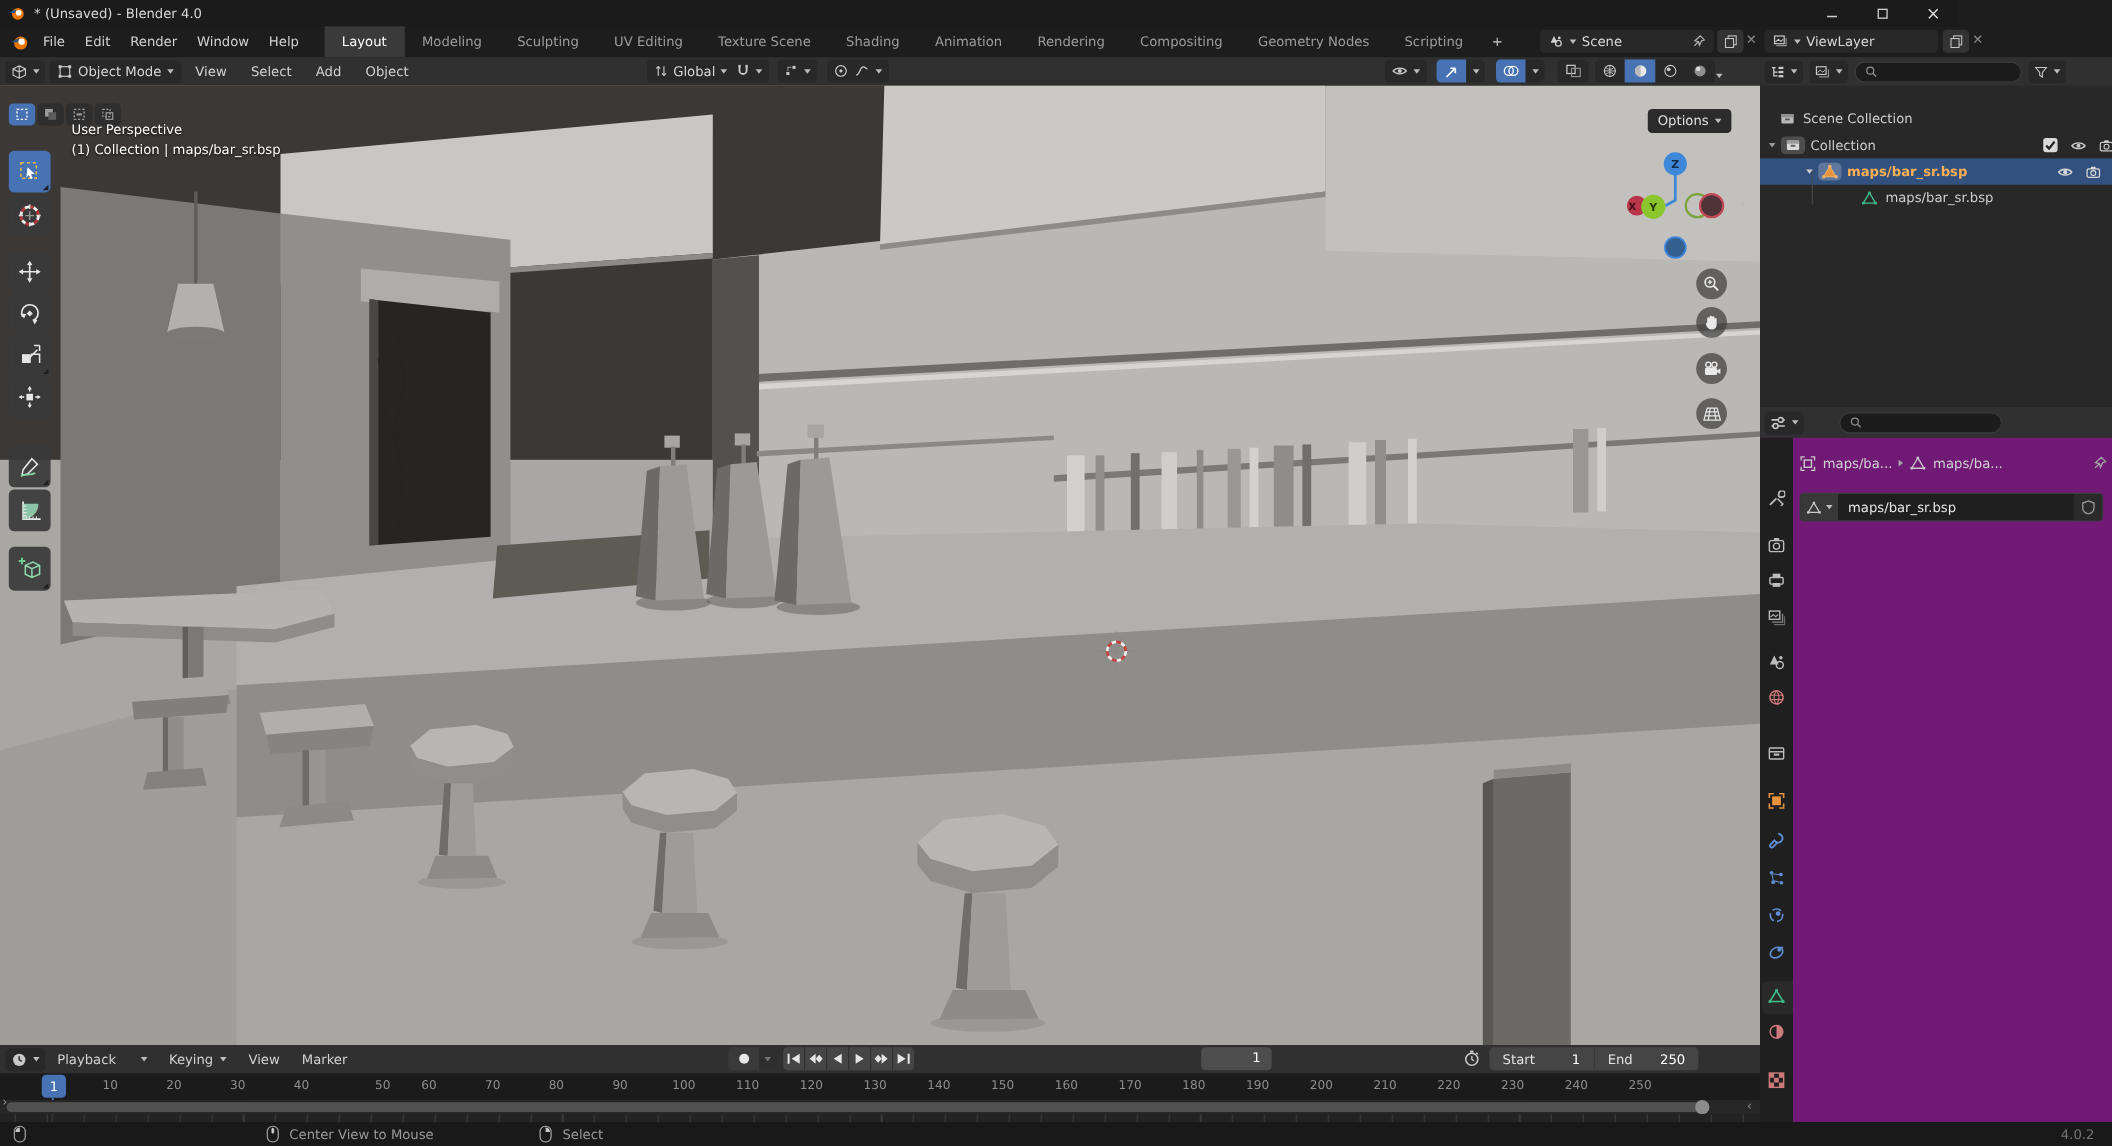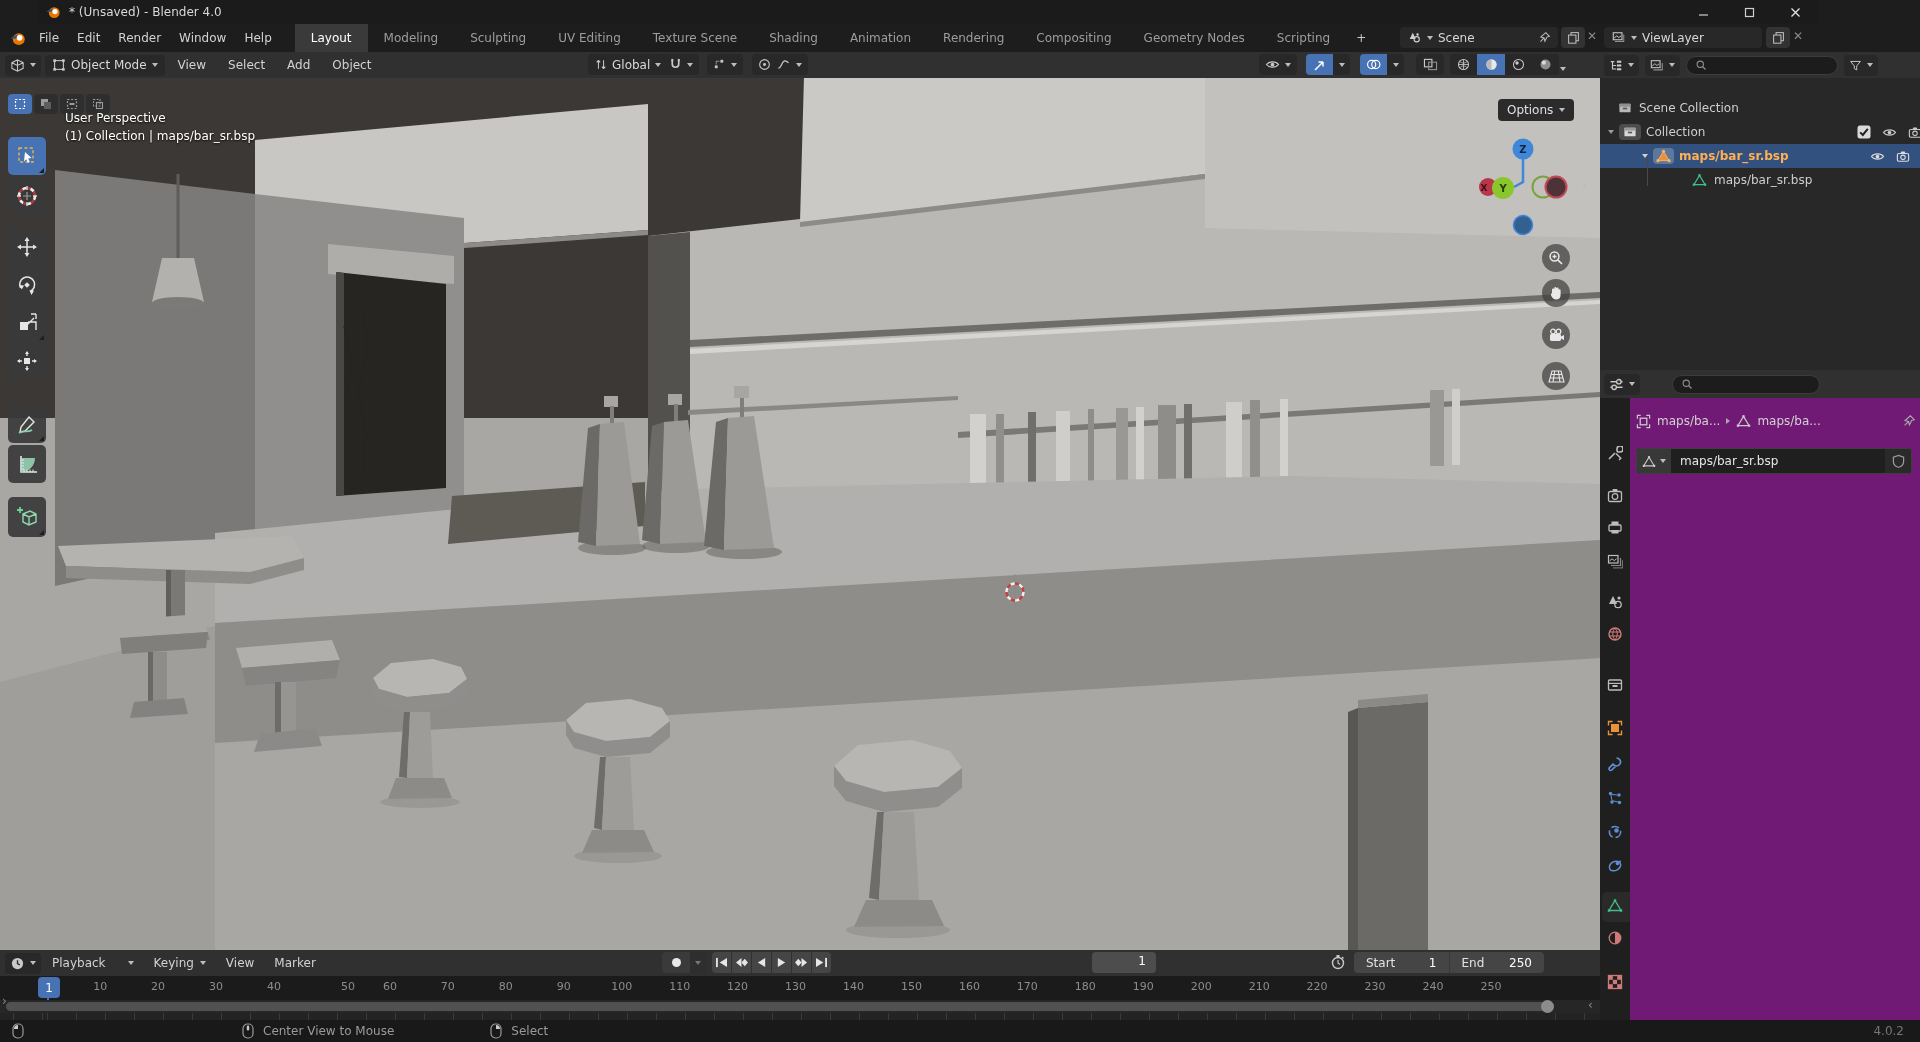--- a/index.html
+++ b/index.html
@@ -24,21 +24,21 @@
   .tick { position:absolute; top:4px; transform:translateX(-50%); color:#8d8d8d; font-size:11px; }
   .tool-btn { position:absolute; left:8px; width:38px; height:38px; background:rgba(58,58,58,.92); border-radius:5px; display:flex; align-items:center; justify-content:center; }
   .corner-tri { position:absolute; right:2px; bottom:2px; width:0; height:0; border-left:5px solid transparent; border-bottom:5px solid #1f1f1f; }
   .navball { position:absolute; width:28px; height:28px; border-radius:50%; background:rgba(64,64,64,.72); display:flex; align-items:center; justify-content:center; }
   .transport { width:19px; height:21px; background:#454545; display:flex; align-items:center; justify-content:center; }
   svg { display:block; }
 </style>
 </head>
 <body>
 
-<div class="abs row" style="left:0;top:0;width:1780px;height:24px;background:#1b1b1b;margin-left:38px;">
+<div class="abs row" style="left:0;top:0;width:1780px;height:24px;background:#1b1b1b;">
   <span style="margin-left:7px;">
     <svg width="16" height="16" viewBox="0 0 16 16">
         <circle cx="9.2" cy="8.6" r="5.4" fill="#ea7600"></circle>
         <circle cx="10" cy="7.6" r="2.6" fill="#fff"></circle>
         <path d="M1 7.5 L8 4.2 L6.5 7.8 Z" fill="#265787"></path>
       </svg>
   </span>
   <span style="margin-left:8px;color:#d8d8d8;">* (Unsaved) - Blender 4.0</span>
   <div style="flex:1"></div>
   <div class="row" style="height:100%;">

